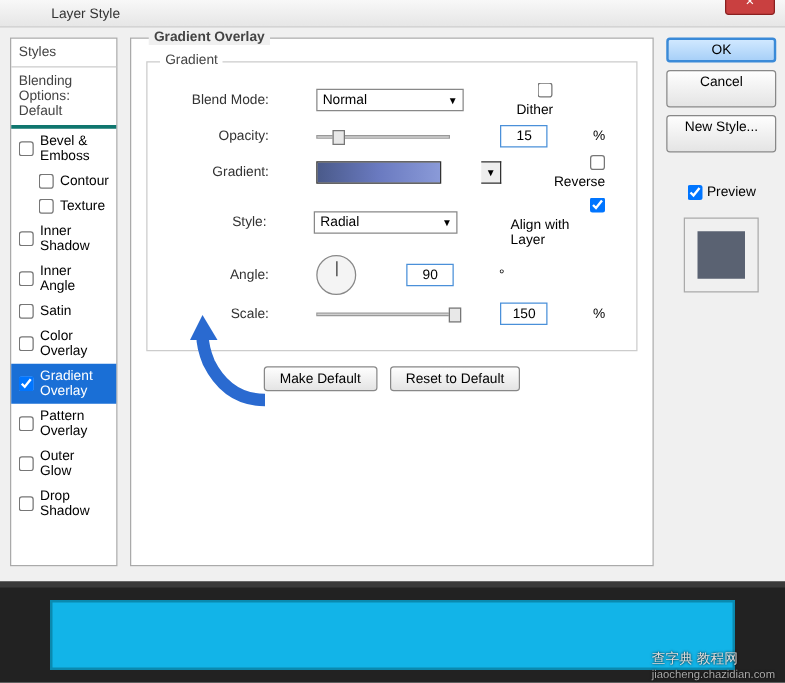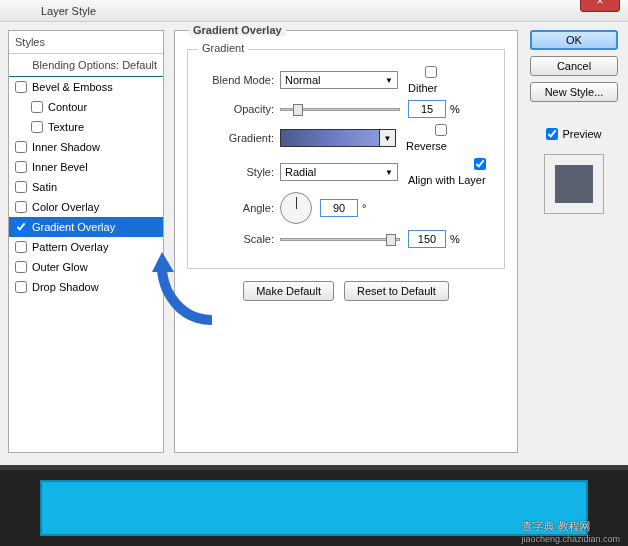--- a/index.html
+++ b/index.html
@@ -5,50 +5,50 @@
 * { box-sizing: border-box; margin: 0; padding: 0; font-family: "Segoe UI", Tahoma, sans-serif; font-size: 11px; }
 body { background: #3a3a3a; width: 628px; height: 546px; overflow: hidden; }
 .dialog { background: #f0f0f0; width: 628px; height: 465px; display: flex; flex-direction: column; }
 .titlebar { background: linear-gradient(#f8f8f8, #e6e6e6); height: 22px; display: flex; align-items: center; padding: 0 5px; border-bottom: 1px solid #ccc; position: relative; }
 .titlebar-text { color: #333; padding-left: 36px; }
 .close-x { position: absolute; right: 8px; top: -6px; width: 40px; height: 18px; background: #c94040; color: #fff; text-align: center; line-height: 12px; font-size: 12px; border: 1px solid #8a2020; border-radius: 0 0 3px 3px; }
 .dialog-body { flex: 1; display: flex; padding: 8px 8px 12px 8px; gap: 10px; }
 
 .styles-panel { width: 156px; background: #fff; border: 1px solid #aaa; display: flex; flex-direction: column; }
 .styles-header { padding: 5px 6px; border-bottom: 1px solid #ccc; color: #444; }
-.styles-sub { padding: 5px 6px; border-bottom: 1px solid #0f766e; color: #444; text-align: right; }
+.styles-sub { padding: 5px 6px; border-bottom: 3px solid #0f766e; color: #444; }
 .style-row { display: flex; align-items: center; padding: 4px 6px; gap: 5px; cursor: default; }
 .style-row.indent { padding-left: 22px; }
 .style-row.selected { background: #1a6fd6; color: #fff; }
 .style-row input[type=checkbox] { width: 12px; height: 12px; }
 
 .settings-panel { flex: 1; background: #fff; border: 1px solid #aaa; position: relative; padding: 10px 10px; }
 .fieldset-title { position: absolute; top: -7px; left: 14px; background: #f0f0f0; padding: 0 4px; font-weight: bold; color: #444; }
 .inner-fieldset { border: 1px solid #ccc; margin: 8px 2px; padding: 10px 8px 14px 8px; position: relative; }
 .inner-title { position: absolute; top: -8px; left: 10px; background: #fff; padding: 0 4px; color: #444; }
-.form-row { display: flex; align-items: center; margin: 6px 6px; }
+.form-row { display: flex; align-items: center; margin: 6px 17px; gap: 32px; }
 .form-label { width: 78px; text-align: right; padding-right: 6px; color: #333; }
 .select { border: 1px solid #888; background: #fff; height: 18px; width: 118px; display: flex; align-items: center; padding: 0 4px; justify-content: space-between; }
 .select .arrow { font-size: 8px; }
 .slider-track { flex: 1; height: 3px; background: linear-gradient(#bbb,#ddd); border: 1px solid #999; position: relative; margin-right: 8px; max-width: 120px; }
 .slider-thumb { position: absolute; top: -5px; width: 10px; height: 12px; background: #e8e8e8; border: 1px solid #777; }
 .num-input { width: 38px; height: 18px; border: 1px solid #4a90d9; background: #fff; text-align: center; padding: 1px; }
 .unit { margin-left: 4px; }
 .checkbox-side { display: flex; align-items: flex-end; margin-left: 10px; gap: 4px; flex-direction: column; }
 .checkbox-side input { width: 12px; height: 12px; }
 .grad-swatch { width: 100px; height: 18px; background: linear-gradient(90deg, #4a5a8a, #6a7ac0, #8a9ad8); border: 1px solid #333; }
 .grad-arrow { width: 16px; height: 18px; border: 1px solid #333; border-left: none; background: #eee; display:flex; align-items:center; justify-content:center; font-size:8px; }
 .angle-dial { width: 32px; height: 32px; border: 1px solid #888; border-radius: 50%; background: #f4f4f4; position: relative; margin-right: 8px; }
 .angle-dial::after { content:''; position:absolute; left:50%; top:4px; width:1px; height:12px; background:#333; transform-origin: bottom; }
 .btn-row { display: flex; gap: 10px; justify-content: center; margin-top: 12px; }
 .ps-button { background: linear-gradient(#fefefe,#e4e4e4); border: 1px solid #888; border-radius: 3px; padding: 3px 12px; cursor: default; }
 
 .right-panel { width: 92px; display: flex; flex-direction: column; gap: 6px; align-items: center; }
 .ok-btn { width: 88px; height: 20px; background: linear-gradient(#d0e8ff,#a8d0f8); border: 2px solid #3a8ad8; border-radius: 3px; text-align: center; line-height: 16px; color: #000; }
-.side-btn { width: 88px; height: 20px; background: linear-gradient(#fefefe,#e4e4e4); border: 1px solid #888; border-radius: 3px; text-align: center; line-height: 18px; }
+.side-btn { width: 88px; height: 30px; background: linear-gradient(#fefefe,#e4e4e4); border: 1px solid #888; border-radius: 3px; text-align: center; line-height: 18px; }
 .preview-check { display: flex; align-items: center; gap: 4px; margin-top: 20px; }
 .preview-check input { width: 12px; height: 12px; }
 .preview-box { width: 60px; height: 60px; border: 1px solid #aaa; background: #f0f0f0; display:flex; align-items:center; justify-content:center; margin-top: 8px; }
 .preview-inner { width: 38px; height: 38px; background: #5a6272; }
 
 .arrow-annot { position: absolute; left: 152px; top: 250px; pointer-events: none; }
 .arrow-annot svg { width: 70px; height: 80px; }
 
 .bottom-strip { position: absolute; left: 0; top: 470px; width: 628px; height: 76px; background: #222; }
 .cyan-bar { position: absolute; left: 40px; top: 10px; right: 40px; height: 56px; background: #12b4e8; border: 2px solid #0a8ab0; }
@@ -80,21 +80,21 @@
       <div class="style-row indent">
           <input type="checkbox" style="">
           <span>Texture</span>
         </div>
       <div class="style-row">
           <input type="checkbox" style="">
           <span>Inner Shadow</span>
         </div>
       <div class="style-row">
           <input type="checkbox" style="">
-          <span>Inner Bevel</span>
+          <span>Inner Angle</span>
         </div>
       <div class="style-row">
           <input type="checkbox" style="">
           <span>Satin</span>
         </div>
       <div class="style-row">
           <input type="checkbox" style="">
           <span>Color Overlay</span>
         </div>
       <div class="style-row selected">

